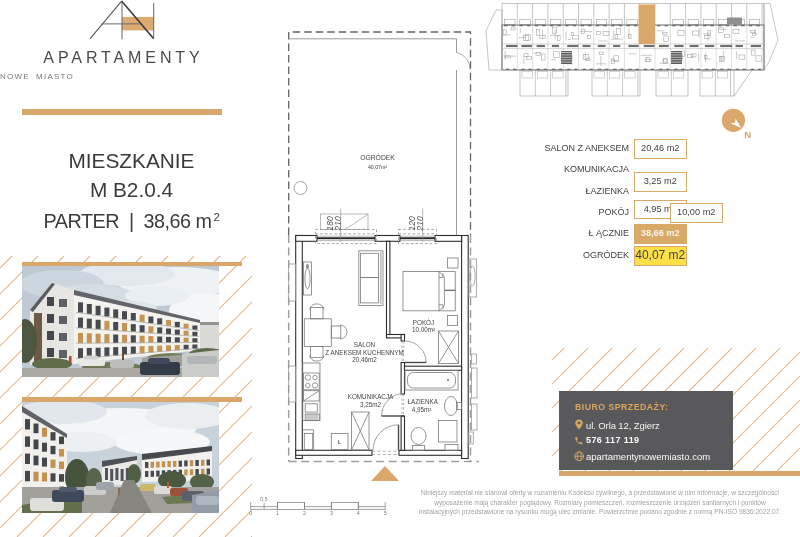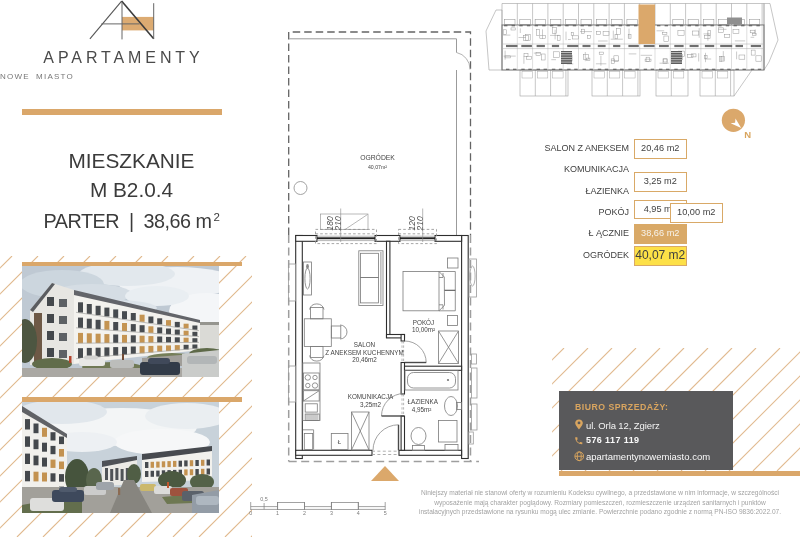--- a/index.html
+++ b/index.html
@@ -830,21 +830,21 @@
 
 <div class="abs" style="left:470px;top:138.9px;width:159px;height:19.8px;line-height:19.8px;text-align:right;font-size:9px;color:#3f3f3f;">SALON Z ANEKSEM</div>
 <div class="abs" style="left:634px;top:138.9px;width:50.5px;height:17.8px;line-height:17.8px;text-align:center;font-size:9.2px;background:#fff;color:#3f3f3f;border:1px solid #d9a967;">20,46 m2</div>
 <div class="abs" style="left:470px;top:160.2px;width:159px;height:19.8px;line-height:19.8px;text-align:right;font-size:9px;color:#3f3f3f;">KOMUNIKACJA</div>
 <div class="abs" style="left:634px;top:160.2px;width:50.5px;height:17.8px;line-height:17.8px;text-align:center;font-size:9.2px;background:#fff;color:#3f3f3f;border:1px solid #d9a967;margin-top:12px;">3,25 m2</div>
 <div class="abs" style="left:470px;top:181.7px;width:159px;height:19.8px;line-height:19.8px;text-align:right;font-size:9px;color:#3f3f3f;">ŁAZIENKA</div>
 <div class="abs" style="left:634px;top:181.7px;width:50.5px;height:17.8px;line-height:17.8px;text-align:center;font-size:9.2px;background:#fff;color:#3f3f3f;border:1px solid #d9a967;margin-top:18px;">4,95 m2</div>
 <div class="abs" style="left:470px;top:203.2px;width:159px;height:19.8px;line-height:19.8px;text-align:right;font-size:9px;color:#3f3f3f;">POKÓJ</div>
 <div class="abs" style="left:670px;top:203.2px;width:50.5px;height:17.8px;line-height:17.8px;text-align:center;font-size:9.2px;background:#fff;color:#3f3f3f;border:1px solid #d9a967;">10,00 m2</div>
 <div class="abs" style="left:470px;top:224.4px;width:159px;height:19.8px;line-height:19.8px;text-align:right;font-size:9px;color:#3f3f3f;">Ł ĄCZNIE</div>
-<div class="abs" style="left:634px;top:224.4px;width:50.5px;height:17.8px;line-height:17.8px;text-align:center;font-size:9.2px;background:#d9a967;color:#f7f3ec;border:1px solid #d9a967;">38,66 m2</div>
+<div class="abs" style="left:634px;top:224.4px;width:50.5px;height:17.8px;line-height:17.8px;text-align:center;font-size:9.2px;background:#d9a967;color:#f7f3ec;border:1px solid #d9a967;font-weight:bold;">38,66 m2</div>
 <div class="abs" style="left:470px;top:245.9px;width:159px;height:19.8px;line-height:19.8px;text-align:right;font-size:9px;color:#3f3f3f;">OGRÓDEK</div>
 <div class="abs" style="left:634px;top:245.9px;width:50.5px;height:17.8px;line-height:17.8px;text-align:center;font-size:12px;background:#fde047;color:#3f3f3f;border:1px solid #d9a967;">40,07 m2</div>
 
 <div class="abs" style="left:559px;top:391px;width:174px;height:79px;background:#59595b;"></div>
 <div class="abs" style="left:575px;top:401.5px;font-size:9px;font-weight:bold;letter-spacing:0.5px;color:#d9a55f;transform:scaleX(0.97);transform-origin:0 0;">BIURO SPRZEDAŻY:</div>
 <svg class="abs" style="left:574px;top:419px" width="10" height="11" viewBox="0 0 12 13">
   <path d="M6,0.5 C3.3,0.5 1.4,2.4 1.4,4.8 C1.4,7.3 6,12.5 6,12.5 C6,12.5 10.6,7.3 10.6,4.8 C10.6,2.4 8.7,0.5 6,0.5 Z M6,6.3 A1.7,1.7 0 1 1 6,2.9 A1.7,1.7 0 1 1 6,6.3 Z" fill="#d9a55f"></path>
 </svg>
 <div class="abs" style="left:586px;top:419.5px;font-size:9.5px;letter-spacing:-0.1px;color:#f4f4f4;">ul. Orla 12, Zgierz</div>
 <svg class="abs" style="left:574px;top:435.5px" width="9.5" height="9.5" viewBox="0 0 24 24">

